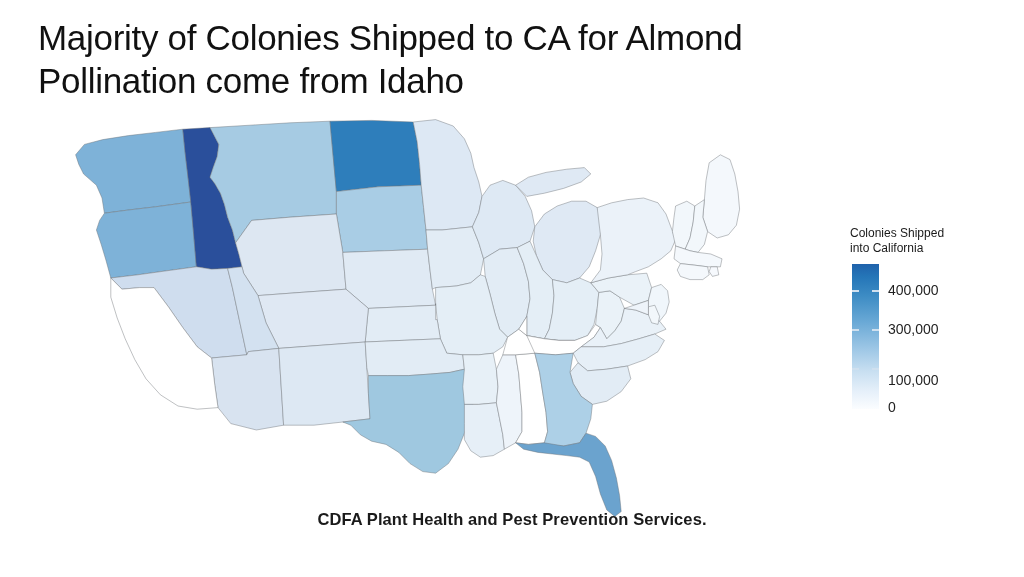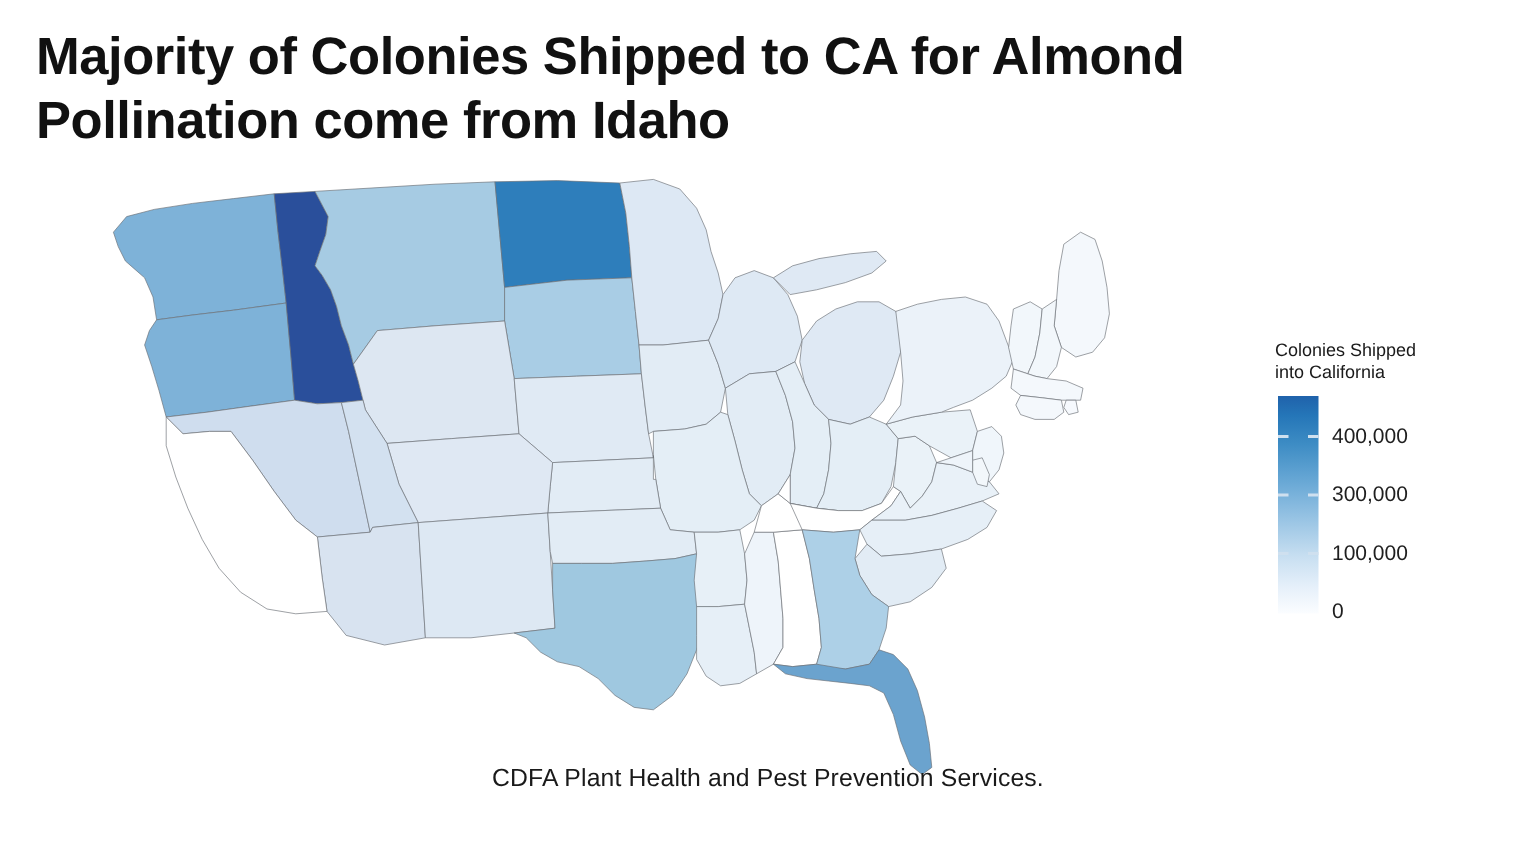--- a/index.html
+++ b/index.html
@@ -5,35 +5,35 @@
   html,body{margin:0;padding:0;}
   body{
     width:1024px;height:577px;background:#ffffff;
     font-family:"Liberation Sans",sans-serif;
     overflow:hidden;position:relative;
   }
   #slide{position:absolute;inset:0;background:#fff;}
 
   
   #title{
-    position:absolute;left:24px;top:16px;width:860px;
-    font-size:35px;line-height:1.23;font-weight:700;
+    position:absolute;left:38px;top:16px;width:860px;
+    font-size:35px;line-height:1.23;font-weight:400;
     color:#111111;letter-spacing:-0.3px;
     white-space:pre-line;
   }
 
   
   #map-wrap{position:absolute;left:10px;top:118px;width:800px;height:400px;}
   #us-map{display:block;width:100%;height:100%;}
   #us-map path{stroke:#6b7076;stroke-width:0.55;stroke-linejoin:round;}
 
   
   #caption{
     position:absolute;left:0;top:510px;width:1024px;text-align:center;
-    font-size:16.5px;color:#1a1a1a;font-weight:400;letter-spacing:0.1px;
+    font-size:16.5px;color:#1a1a1a;font-weight:700;letter-spacing:0.1px;
   }
 
   
   #legend{position:absolute;left:846px;top:226px;width:170px;}
   #legend-title{
     font-size:12px;line-height:1.26;color:#1a1a1a;
     font-weight:400;white-space:pre-line;margin:0 0 8px 4px;
   }
   #legend-body{position:relative;height:150px;}
   #colorbar{
@@ -176,18 +176,18 @@
 
       <div class="cb-tick left" style="top:26px"></div>
       <div class="cb-tick right" style="top:26px"></div>
       <div class="cb-tick left" style="top:65px"></div>
       <div class="cb-tick right" style="top:65px"></div>
       <div class="cb-tick left" style="top:104px"></div>
       <div class="cb-tick right" style="top:104px"></div>
 
       <div class="cb-label" style="top:26px">400,000</div>
       <div class="cb-label" style="top:65px">300,000</div>
-      <div class="cb-label" style="top:104px">100,000</div>
+      <div class="cb-label" style="top:116px">100,000</div>
       <div class="cb-label" style="top:143px">0</div>
     </div>
   </div>
 
 </div>
 
 </body></html>

